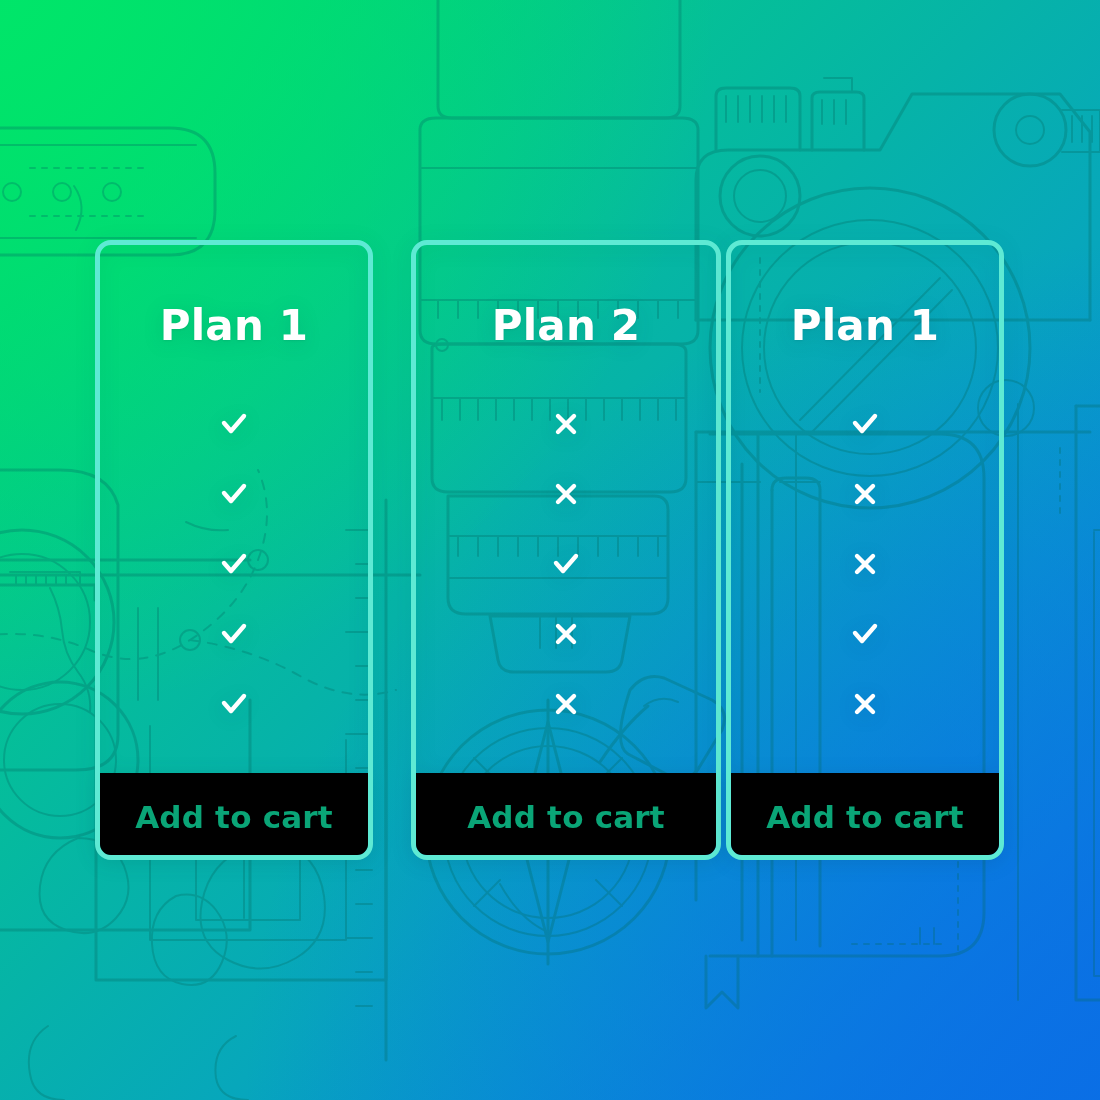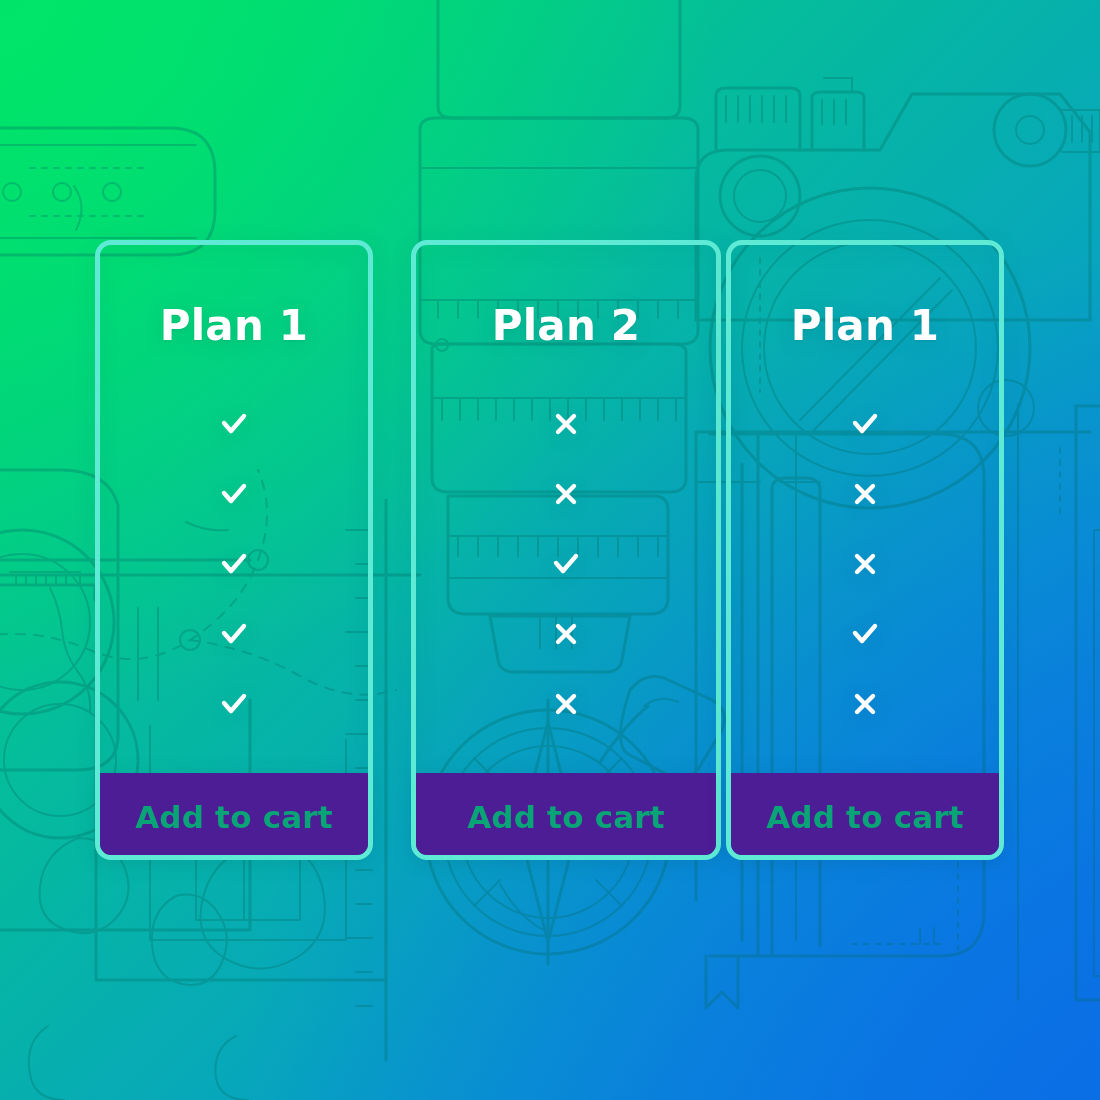--- a/index.html
+++ b/index.html
@@ -114,21 +114,21 @@
     stroke: #ffffff;
     stroke-width: 4.4;
     stroke-linecap: round;
     stroke-linejoin: round;
   }
 
   .cart-button {
     position: absolute;
     left: -5px; right: -5px; bottom: -5px;
     height: 87px;
-    background: #4c1d95;
+    background: #000000;
     border-radius: 0 0 16px 16px;
     border: none;
     color: #0aa577;
     font-family: "DejaVu Sans", "Liberation Sans", sans-serif;
     font-size: 31px;
     font-weight: bold;
     letter-spacing: 0.2px;
     cursor: pointer;
     padding: 0;
   }

